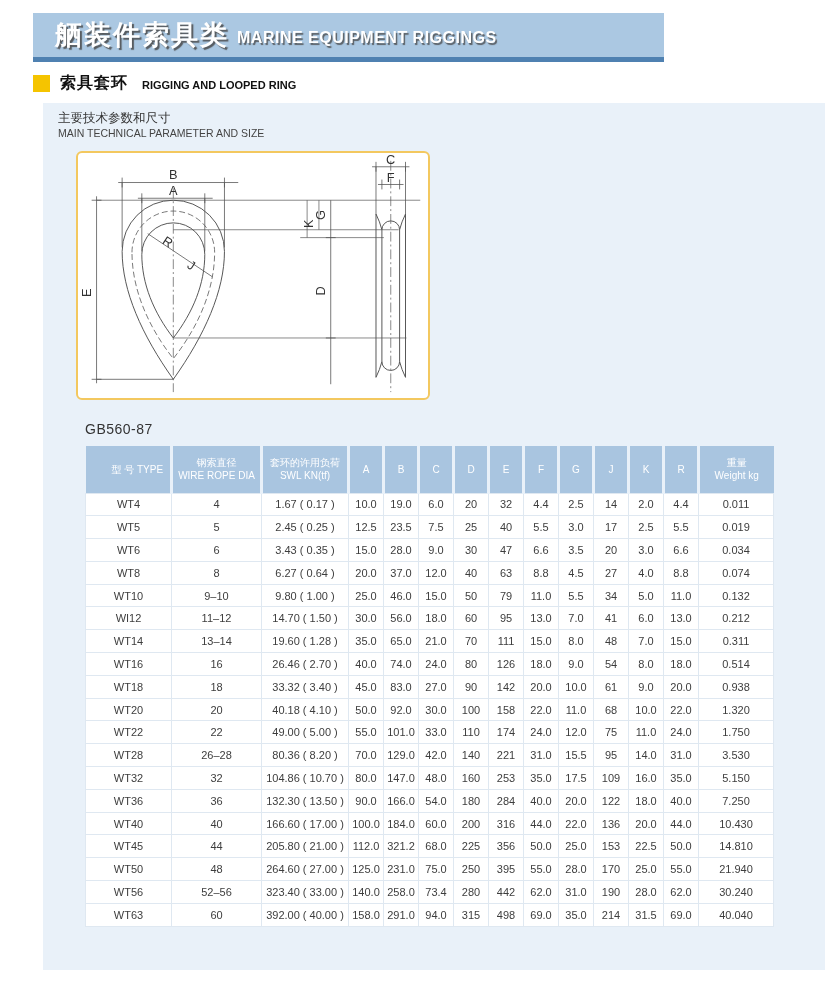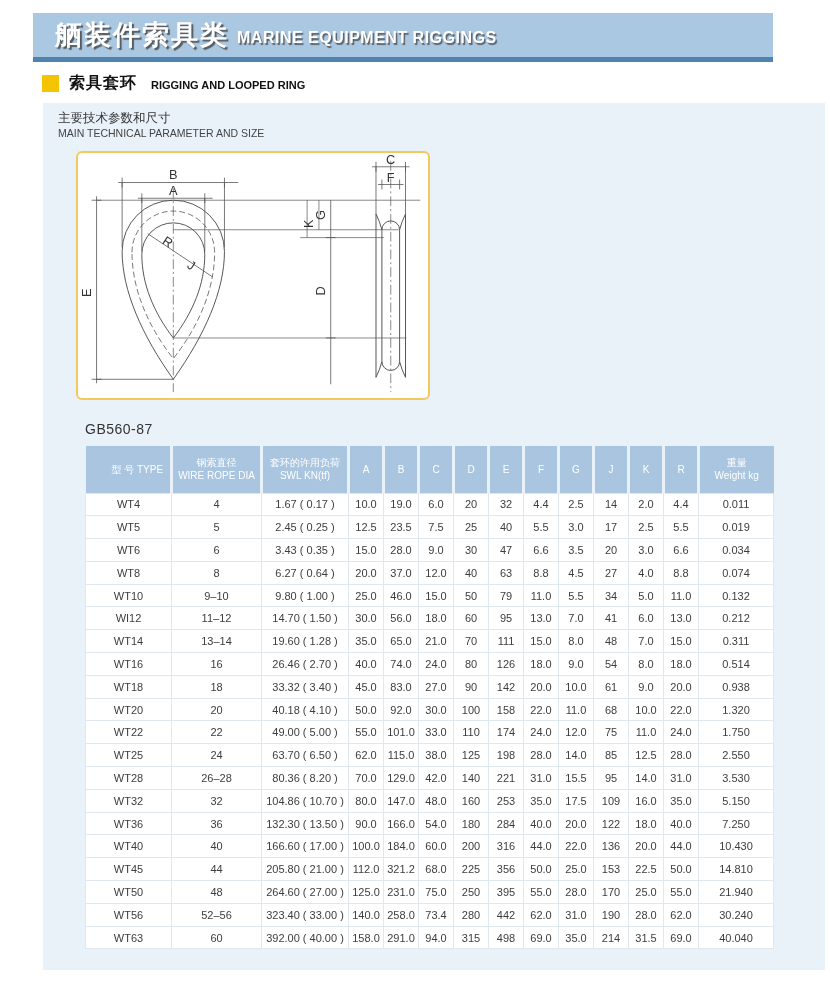--- a/index.html
+++ b/index.html
@@ -1,29 +1,29 @@
 <!DOCTYPE html>
 <html><head>
 <meta charset="utf-8">
 <style>
   * { margin:0; padding:0; box-sizing:border-box; }
   html,body { width:830px; height:1000px; background:#ffffff;
     font-family:"Liberation Sans", sans-serif; position:relative; overflow:hidden; }
 
   
-  .banner { position:absolute; left:33px; top:13px; width:740px; height:49px;
+  .banner { position:absolute; left:33px; top:13px; width:631px; height:49px;
     background:#abc8e2; border-bottom:5px solid #4f81b1;
     display:flex; align-items:center; padding-left:22px; }
   .banner .zh { font-size:27px; font-weight:bold; color:#ffffff; letter-spacing:2px;
     text-shadow:2px 2px 1px rgba(70,70,70,0.85); white-space:nowrap; }
   .banner .en { font-size:16px; font-weight:bold; color:#ffffff; letter-spacing:0.5px;
     margin-left:8px; margin-top:6px; text-shadow:1.5px 1.5px 1px rgba(70,70,70,0.8); white-space:nowrap; }
 
   
-  .section-head { position:absolute; left:42px; top:74px; height:18px;
+  .section-head { position:absolute; left:33px; top:74px; height:18px;
     display:flex; align-items:center; }
   .yellow-sq { width:17px; height:17px; background:#f5c400; margin-right:10px; }
   .section-head .zh { font-size:16px; font-weight:bold; color:#111; letter-spacing:1px; }
   .section-head .en { font-size:11px; font-weight:bold; color:#111; margin-left:14px; margin-top:3px; }
 
   
   .panel { position:absolute; left:43px; top:103px; width:782px; height:867px;
     background:#e9f1f9; }
   .subtitle-zh { position:absolute; left:15px; top:7px; font-size:12.5px; color:#333; }
   .subtitle-en { position:absolute; left:15px; top:24px; font-size:10.5px; color:#444; }
@@ -357,36 +357,20 @@
           <td>110</td>
           <td>174</td>
           <td>24.0</td>
           <td>12.0</td>
           <td>75</td>
           <td>11.0</td>
           <td>24.0</td>
           <td>1.750</td>
         </tr>
         <tr>
-          <td>WT25</td>
-          <td>24</td>
-          <td>63.70 ( 6.50 )</td>
-          <td>62.0</td>
-          <td>115.0</td>
-          <td>38.0</td>
-          <td>125</td>
-          <td>198</td>
-          <td>28.0</td>
-          <td>14.0</td>
-          <td>85</td>
-          <td>12.5</td>
-          <td>28.0</td>
-          <td>2.550</td>
-        </tr>
-        <tr>
           <td>WT28</td>
           <td>26–28</td>
           <td>80.36 ( 8.20 )</td>
           <td>70.0</td>
           <td>129.0</td>
           <td>42.0</td>
           <td>140</td>
           <td>221</td>
           <td>31.0</td>
           <td>15.5</td>

